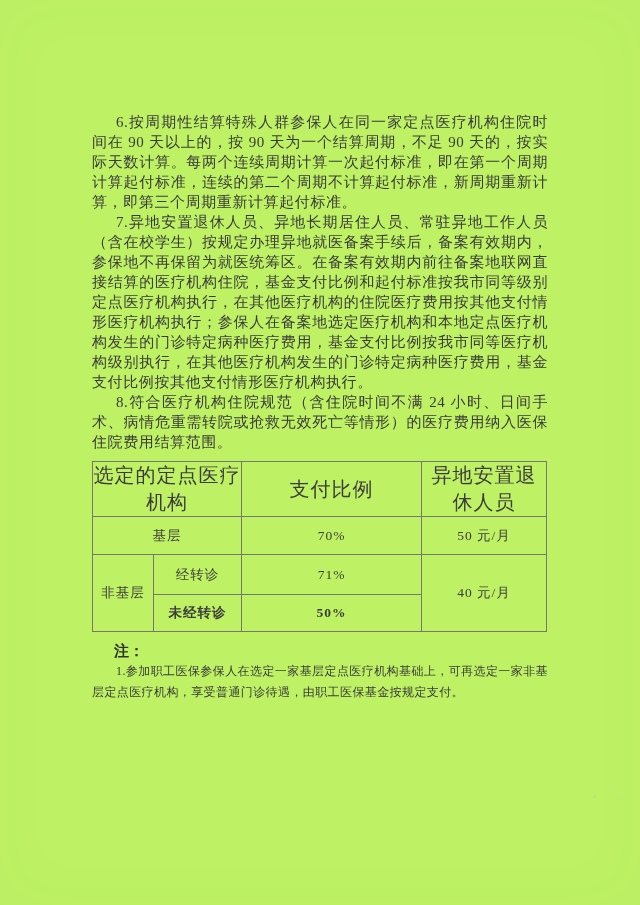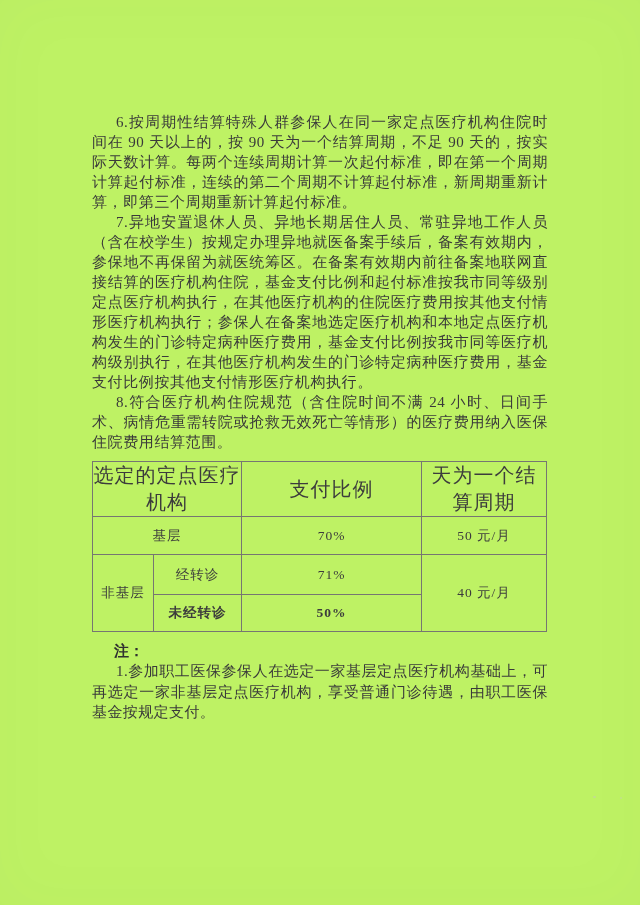--- a/index.html
+++ b/index.html
@@ -59,21 +59,21 @@
   tr.row-noreferral td { height: 37px; font-weight: bold; }
   .notes { margin-top: 9px; }
   .notes .note-label {
     font-size: 15px;
     font-weight: bold;
     line-height: 20px;
     text-indent: 22px;
     color: #303030;
   }
   .notes p.note-item {
-    font-size: 15px;
+    font-size: 12px;
     line-height: 20.5px;
     letter-spacing: 0.4px;
     text-align: justify;
     text-indent: 24px;
     color: #3a3a3a;
   }
   
   .speck { position: absolute; background: #c8c8c2; border-radius: 50%; }
   .speck1 { width: 3px; height: 2px; left: 593px; top: 796px; opacity: .5; }
   .speck2 { width: 2px; height: 2px; left: 620px; top: 797px; opacity: .4; }
@@ -95,21 +95,21 @@
       <colgroup>
         <col style="width:61px">
         <col style="width:88px">
         <col style="width:180px">
         <col style="width:125px">
       </colgroup>
       <tbody>
         <tr class="header-row">
           <th colspan="2">选定的定点医疗机构</th>
           <th>支付比例</th>
-          <th>天为一个结算周期</th>
+          <th>异地安置退休人员</th>
         </tr>
         <tr class="row-jiceng">
           <td colspan="2">基层</td>
           <td>70%</td>
           <td>50 元/月</td>
         </tr>
         <tr class="row-referral">
           <td rowspan="2">非基层</td>
           <td>经转诊</td>
           <td>71%</td>

